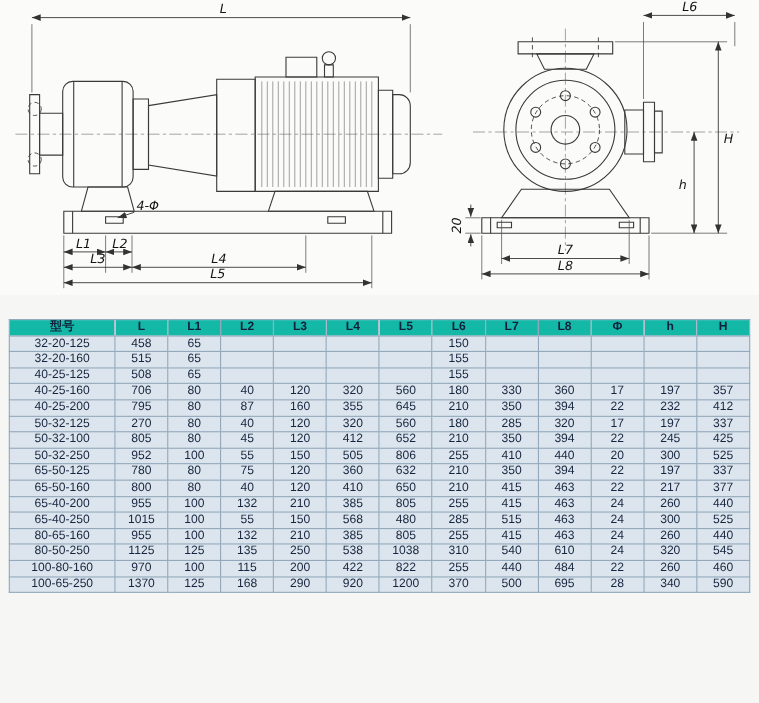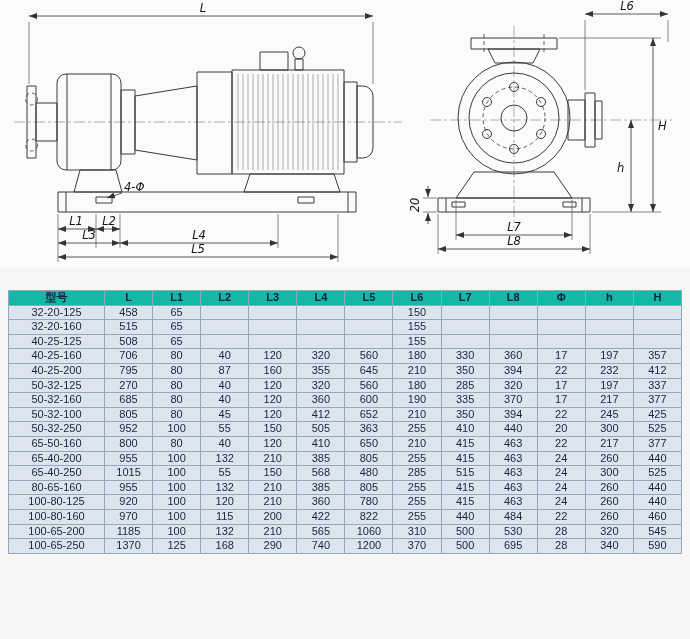--- a/index.html
+++ b/index.html
@@ -278,35 +278,20 @@
             <td>320</td>
             <td>560</td>
             <td>180</td>
             <td>285</td>
             <td>320</td>
             <td>17</td>
             <td>197</td>
             <td>337</td>
           </tr>
           <tr>
-            <td>50-32-160</td>
-            <td>685</td>
-            <td>80</td>
-            <td>40</td>
-            <td>120</td>
-            <td>360</td>
-            <td>600</td>
-            <td>190</td>
-            <td>335</td>
-            <td>370</td>
-            <td>17</td>
-            <td>217</td>
-            <td>377</td>
-          </tr>
-          <tr>
             <td>50-32-100</td>
             <td>805</td>
             <td>80</td>
             <td>45</td>
             <td>120</td>
             <td>412</td>
             <td>652</td>
             <td>210</td>
             <td>350</td>
             <td>394</td>
@@ -314,27 +299,42 @@
             <td>245</td>
             <td>425</td>
           </tr>
           <tr>
             <td>50-32-250</td>
             <td>952</td>
             <td>100</td>
             <td>55</td>
             <td>150</td>
             <td>505</td>
-            <td>363</td>
+            <td>806</td>
             <td>255</td>
             <td>410</td>
             <td>440</td>
             <td>20</td>
             <td>300</td>
             <td>525</td>
+          </tr>
+          <tr>
+            <td>65-50-125</td>
+            <td>780</td>
+            <td>80</td>
+            <td>75</td>
+            <td>120</td>
+            <td>360</td>
+            <td>632</td>
+            <td>210</td>
+            <td>350</td>
+            <td>394</td>
+            <td>22</td>
+            <td>197</td>
+            <td>337</td>
           </tr>
           <tr>
             <td>65-50-160</td>
             <td>800</td>
             <td>80</td>
             <td>40</td>
             <td>120</td>
             <td>410</td>
             <td>650</td>
             <td>210</td>
@@ -383,71 +383,56 @@
             <td>385</td>
             <td>805</td>
             <td>255</td>
             <td>415</td>
             <td>463</td>
             <td>24</td>
             <td>260</td>
             <td>440</td>
           </tr>
           <tr>
-            <td>100-80-125</td>
-            <td>920</td>
-            <td>100</td>
-            <td>120</td>
-            <td>210</td>
-            <td>360</td>
-            <td>780</td>
-            <td>255</td>
-            <td>415</td>
-            <td>463</td>
+            <td>80-50-250</td>
+            <td>1125</td>
+            <td>125</td>
+            <td>135</td>
+            <td>250</td>
+            <td>538</td>
+            <td>1038</td>
+            <td>310</td>
+            <td>540</td>
+            <td>610</td>
             <td>24</td>
-            <td>260</td>
-            <td>440</td>
+            <td>320</td>
+            <td>545</td>
           </tr>
           <tr>
             <td>100-80-160</td>
             <td>970</td>
             <td>100</td>
             <td>115</td>
             <td>200</td>
             <td>422</td>
             <td>822</td>
             <td>255</td>
             <td>440</td>
             <td>484</td>
             <td>22</td>
             <td>260</td>
             <td>460</td>
           </tr>
           <tr>
-            <td>100-65-200</td>
-            <td>1185</td>
-            <td>100</td>
-            <td>132</td>
-            <td>210</td>
-            <td>565</td>
-            <td>1060</td>
-            <td>310</td>
-            <td>500</td>
-            <td>530</td>
-            <td>28</td>
-            <td>320</td>
-            <td>545</td>
-          </tr>
-          <tr>
             <td>100-65-250</td>
             <td>1370</td>
             <td>125</td>
             <td>168</td>
             <td>290</td>
-            <td>740</td>
+            <td>920</td>
             <td>1200</td>
             <td>370</td>
             <td>500</td>
             <td>695</td>
             <td>28</td>
             <td>340</td>
             <td>590</td>
           </tr>
         </tbody>
     </table>

